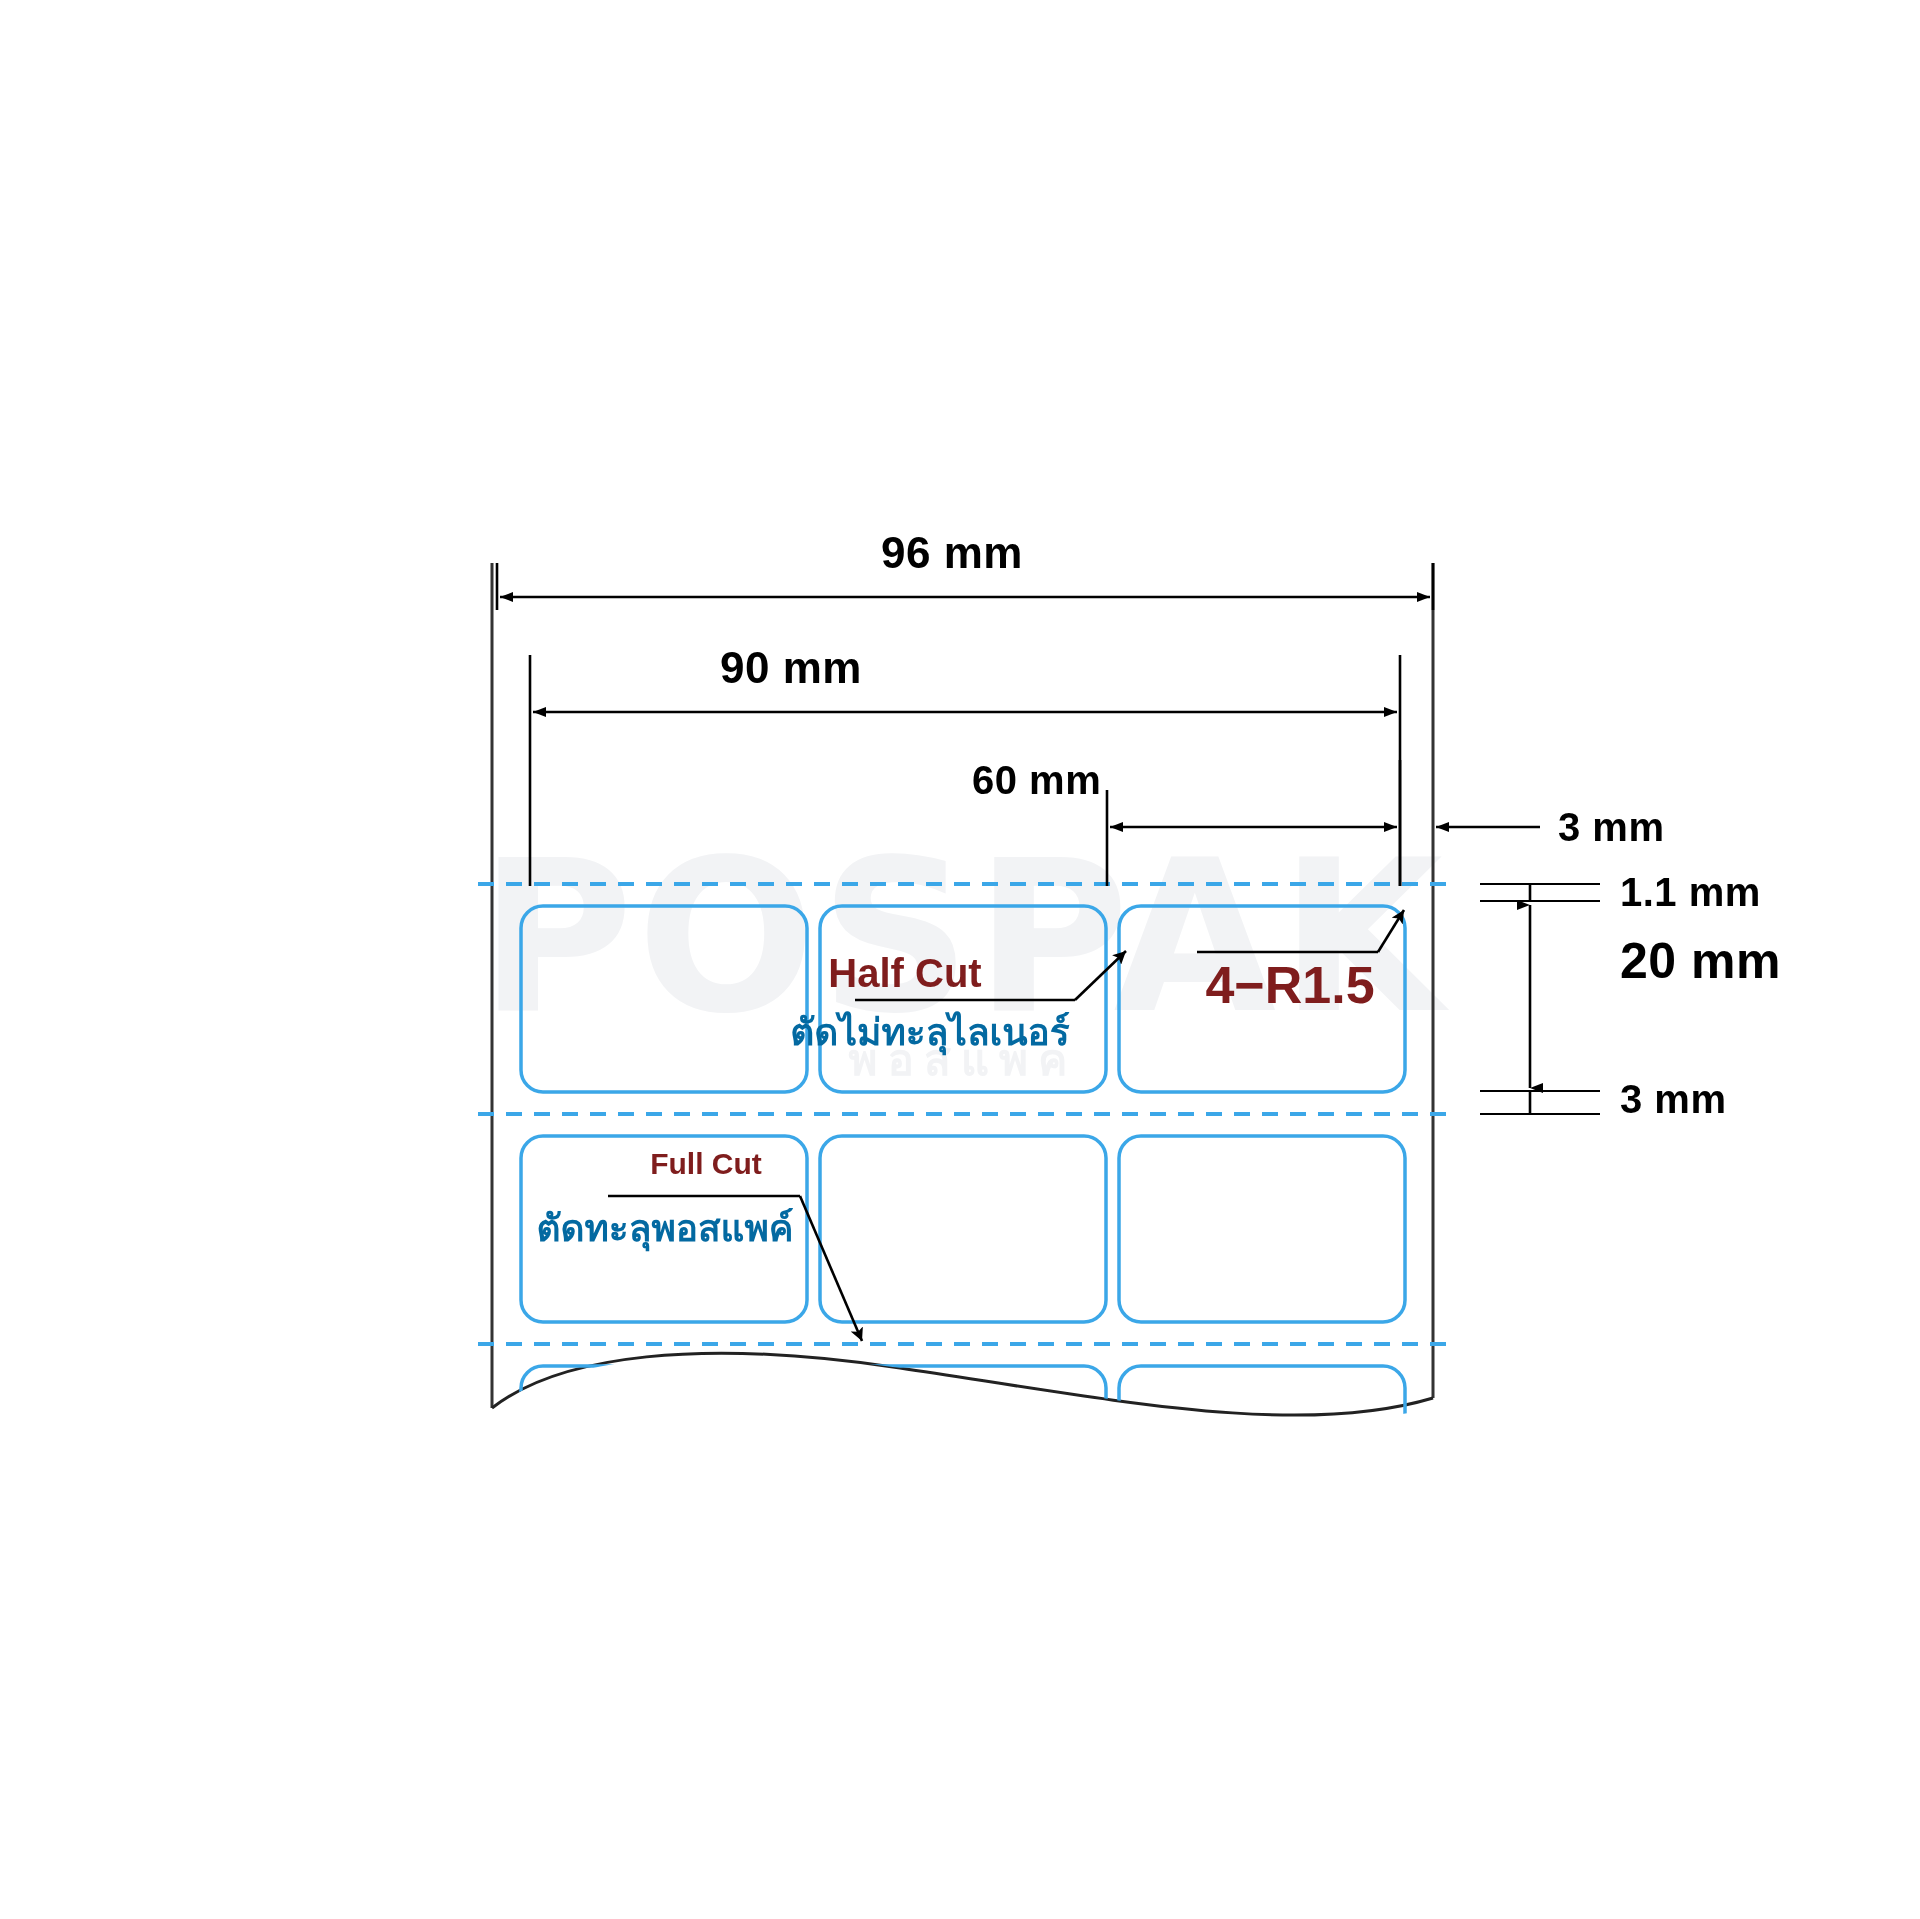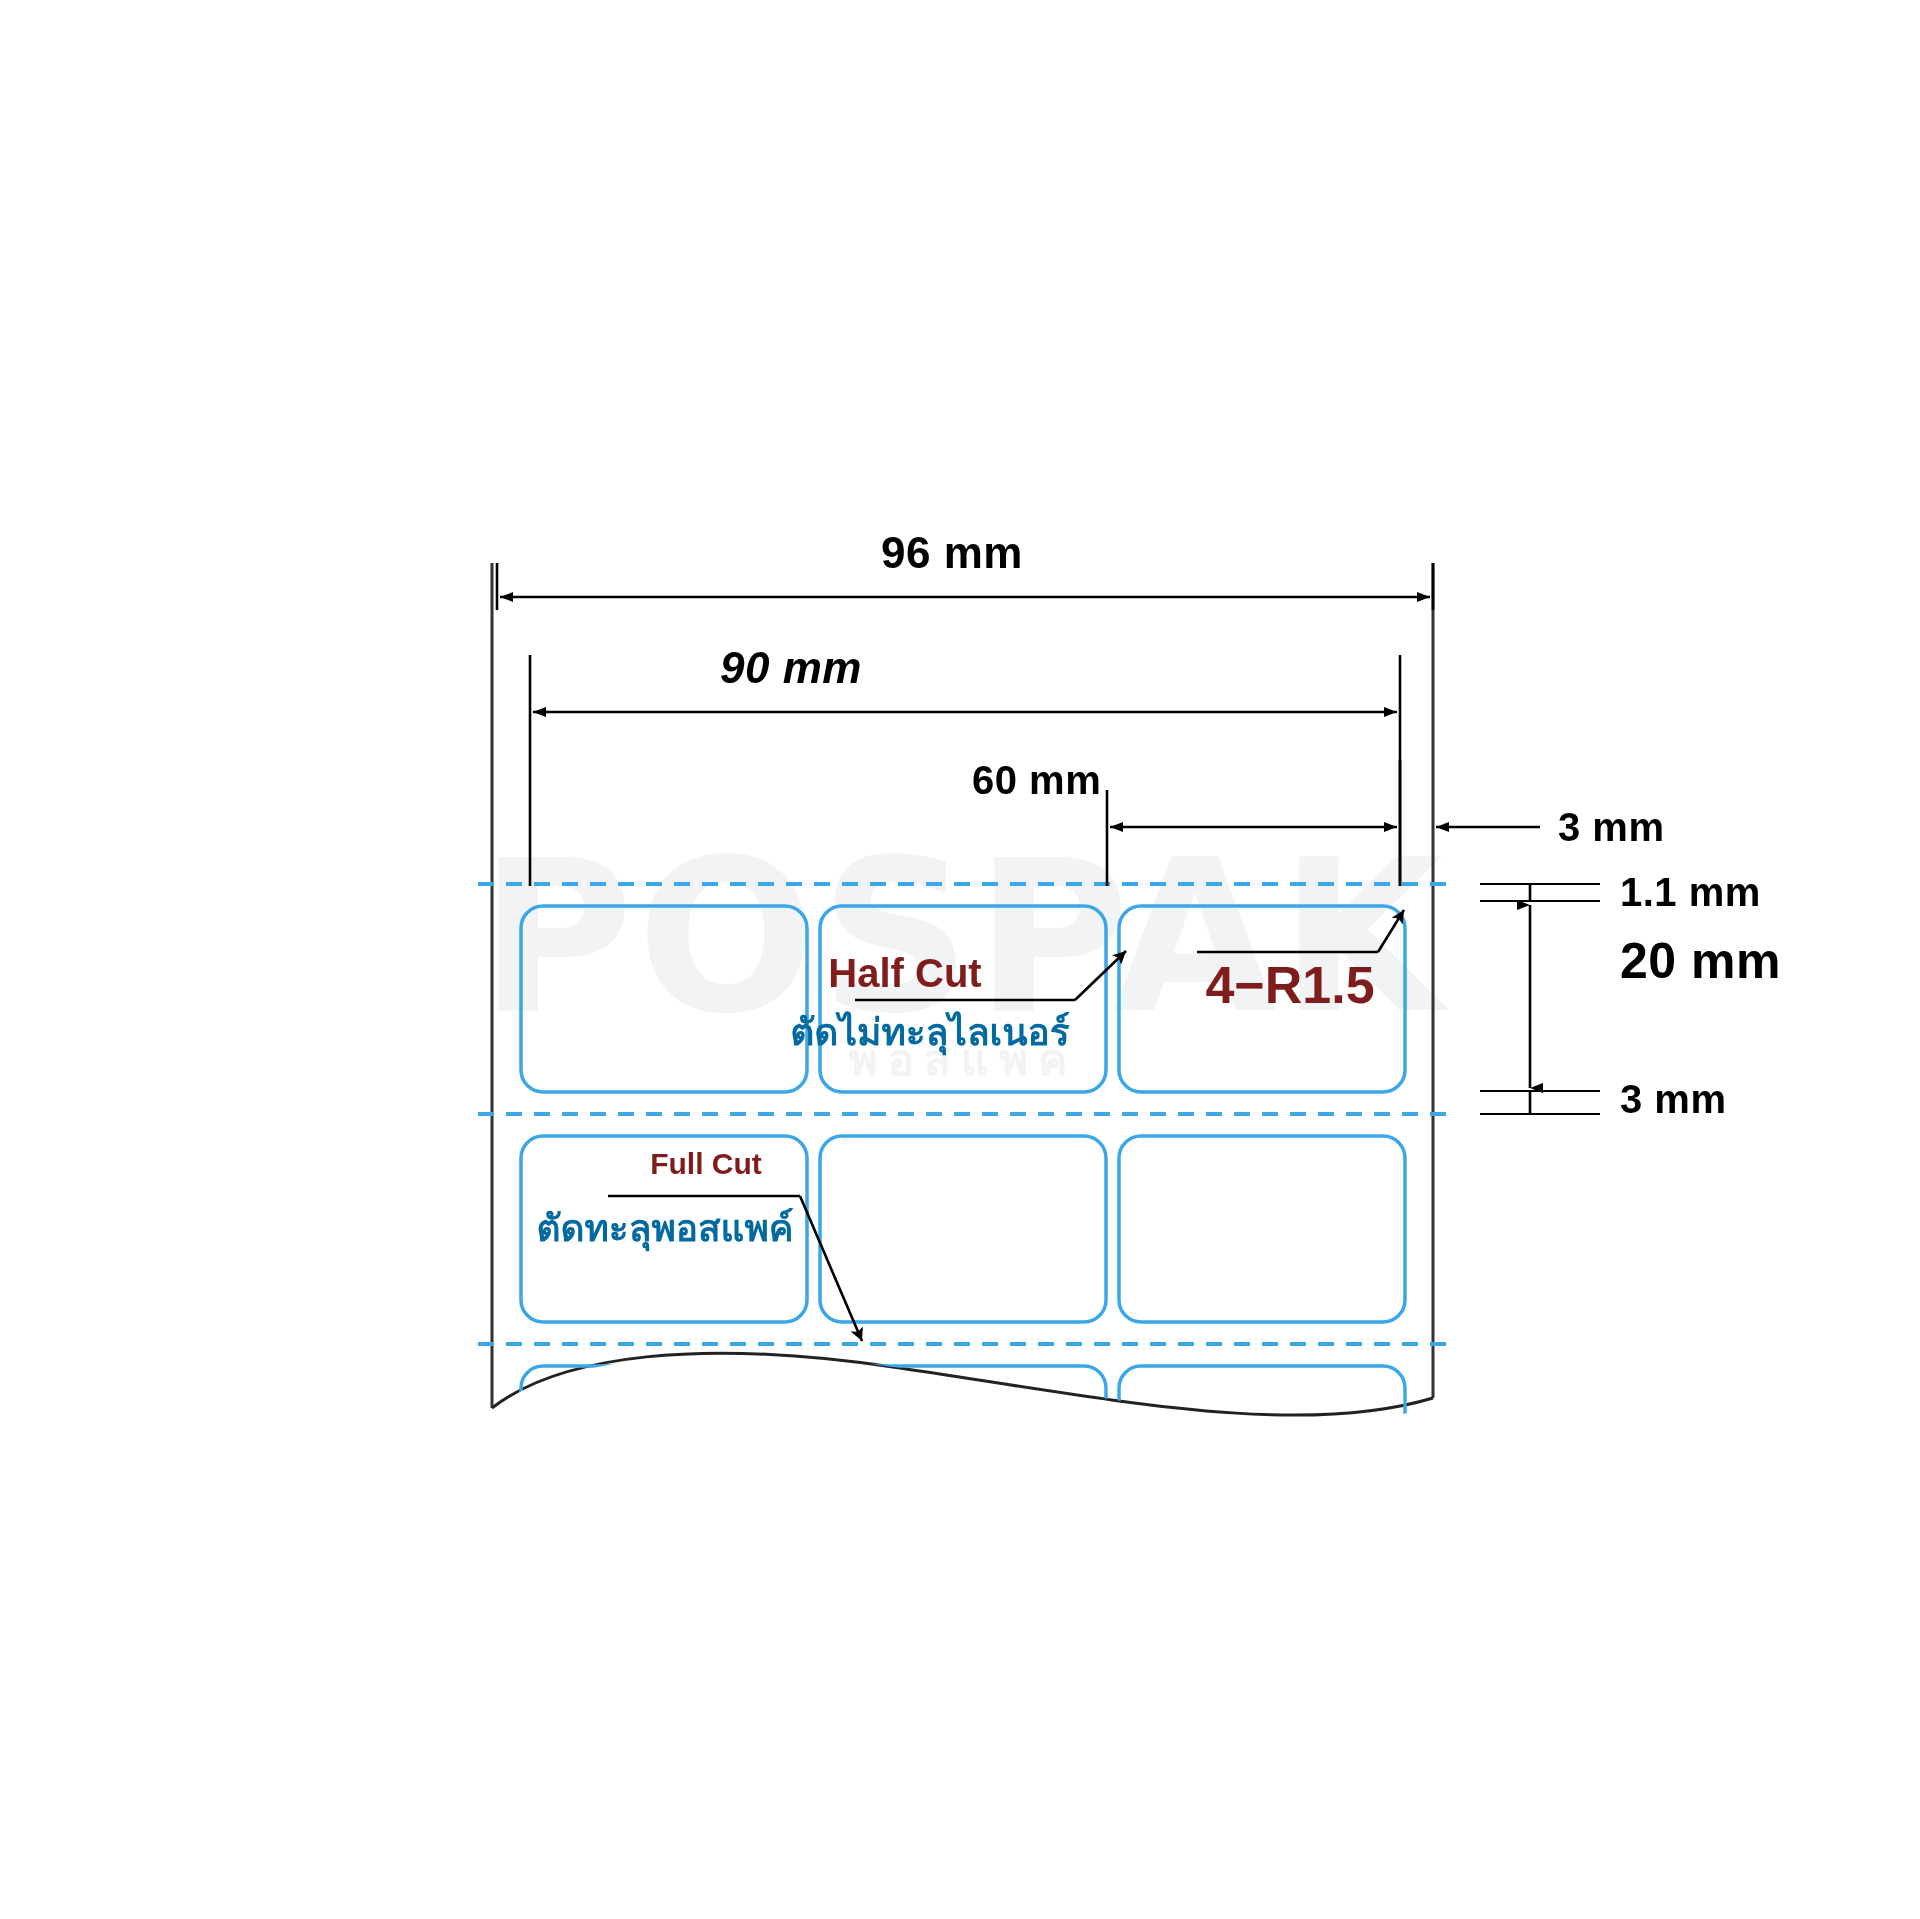--- a/index.html
+++ b/index.html
@@ -163,21 +163,21 @@
 
     <g stroke="#000" stroke-width="2.6" fill="none">
       <line x1="1197" y1="952" x2="1378" y2="952"></line>
       <line x1="1378" y1="952" x2="1404" y2="910" marker-end="url(#arrLead)"></line>
     </g>
 
   </svg>
 
   <div class="dim-label" style="left:0; top:528px; width:1920px; text-align:center; font-size:44px; transform:translateX(-8px);">96 mm</div>
 
-  <div class="dim-label" style="left:720px; top:643px; font-size:44px;font-style:italic;">90 mm</div>
+  <div class="dim-label" style="left:720px; top:643px; font-size:44px;">90 mm</div>
 
   <div class="dim-label" style="left:972px; top:758px; font-size:40px;">60 mm</div>
 
   <div class="dim-label" style="left:1558px; top:805px; font-size:40px;">3 mm</div>
 
   <div class="dim-label" style="left:1620px; top:870px; font-size:40px;">1.1 mm</div>
 
   <div class="dim-label" style="left:1620px; top:932px; font-size:50px;">20 mm</div>
 
   <div class="dim-label" style="left:1620px; top:1077px; font-size:40px;">3 mm</div>

